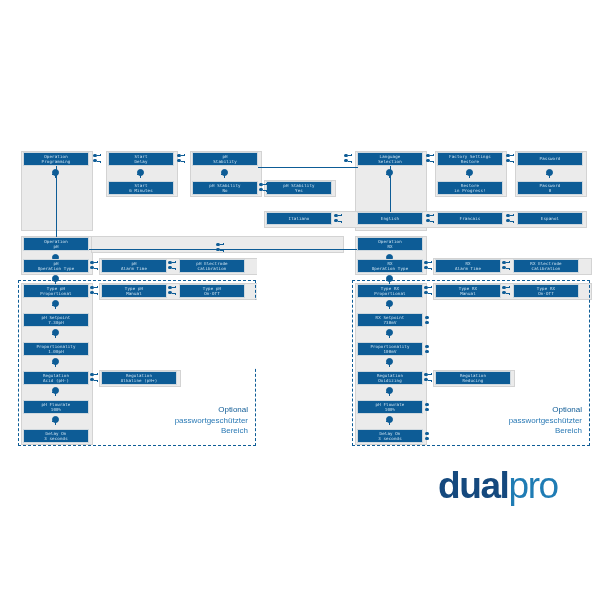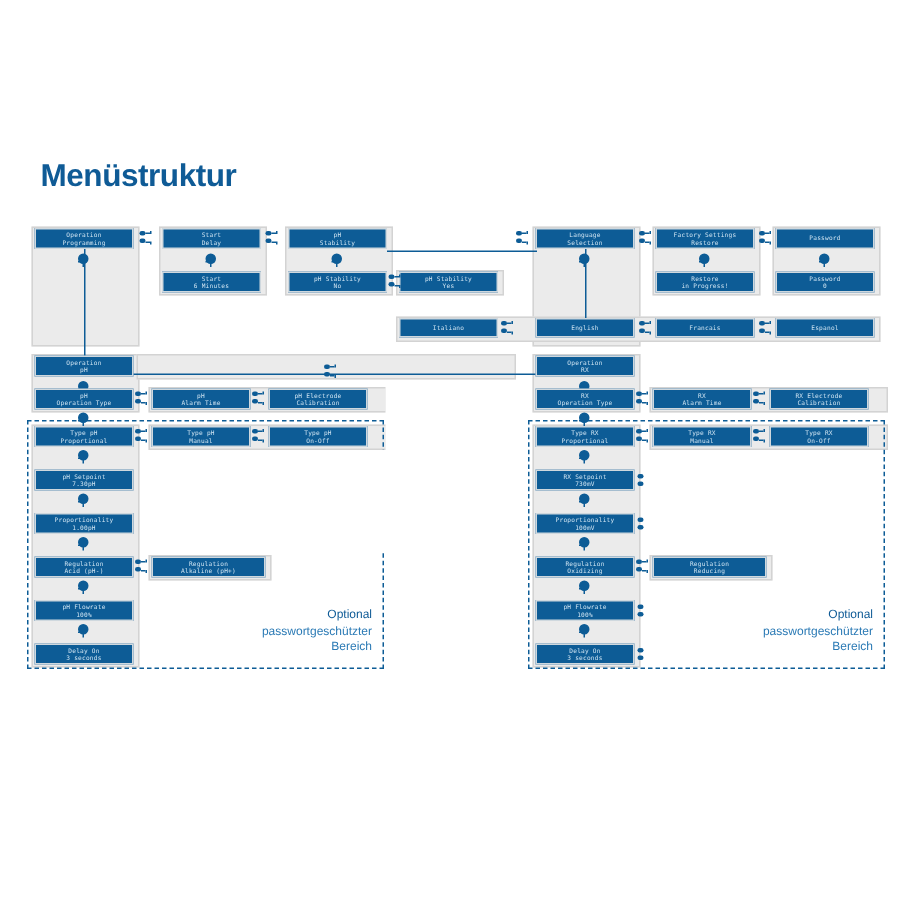--- a/index.html
+++ b/index.html
@@ -100,21 +100,20 @@
     font-size:37px;line-height:37px;letter-spacing:-1.4px;
   }
   #logo .a{color:#15497e;font-weight:bold;}
   #logo .b{color:#1f7cb4;font-weight:normal;}
 </style>
 </head>
 <body>
 
 <div id="canvas">
 
-  <div id="title">Menüstruktur</div>
 
   <div class="panel" style="left:21px;top:151px;width:70px;height:78px;"></div>
   <div class="panel" style="left:106px;top:151px;width:70px;height:44px;"></div>
   <div class="panel" style="left:190px;top:151px;width:70px;height:44px;"></div>
   <div class="panel" style="left:355px;top:151px;width:70px;height:78px;"></div>
   <div class="panel" style="left:435px;top:151px;width:70px;height:44px;"></div>
   <div class="panel" style="left:515px;top:151px;width:70px;height:44px;"></div>
   <div class="panel" style="left:264px;top:180px;width:70px;height:15px;"></div>
   <div class="panel" style="left:264px;top:211px;width:321px;height:15px;"></div>
 
@@ -596,14 +595,17 @@
     <b>Optional</b>
     <span>passwortgeschützter</span><br>
     <span>Bereich</span>
   </div>
   <div class="optcap" style="left:450px;top:405px;width:132px;">
     <b>Optional</b>
     <span>passwortgeschützter</span><br>
     <span>Bereich</span>
   </div>
 
+  <div id="logo">
+    <span class="a">dual</span><span class="b">pro</span>
+  </div>
 
 </div>
 
 </body></html>

